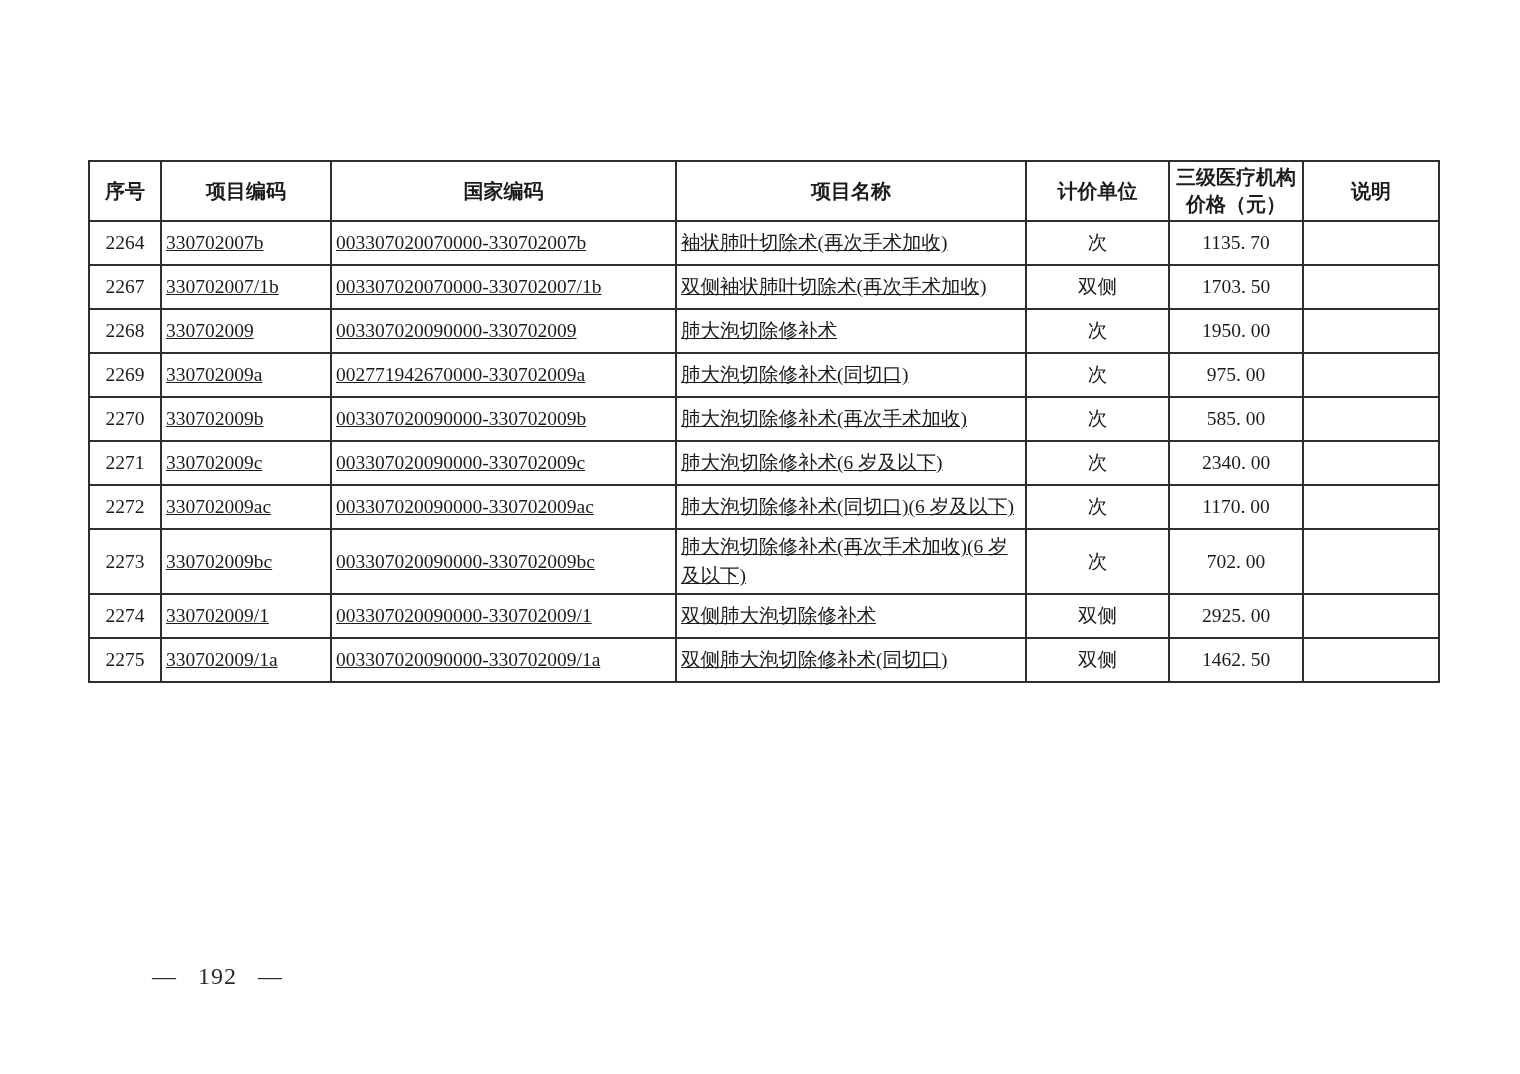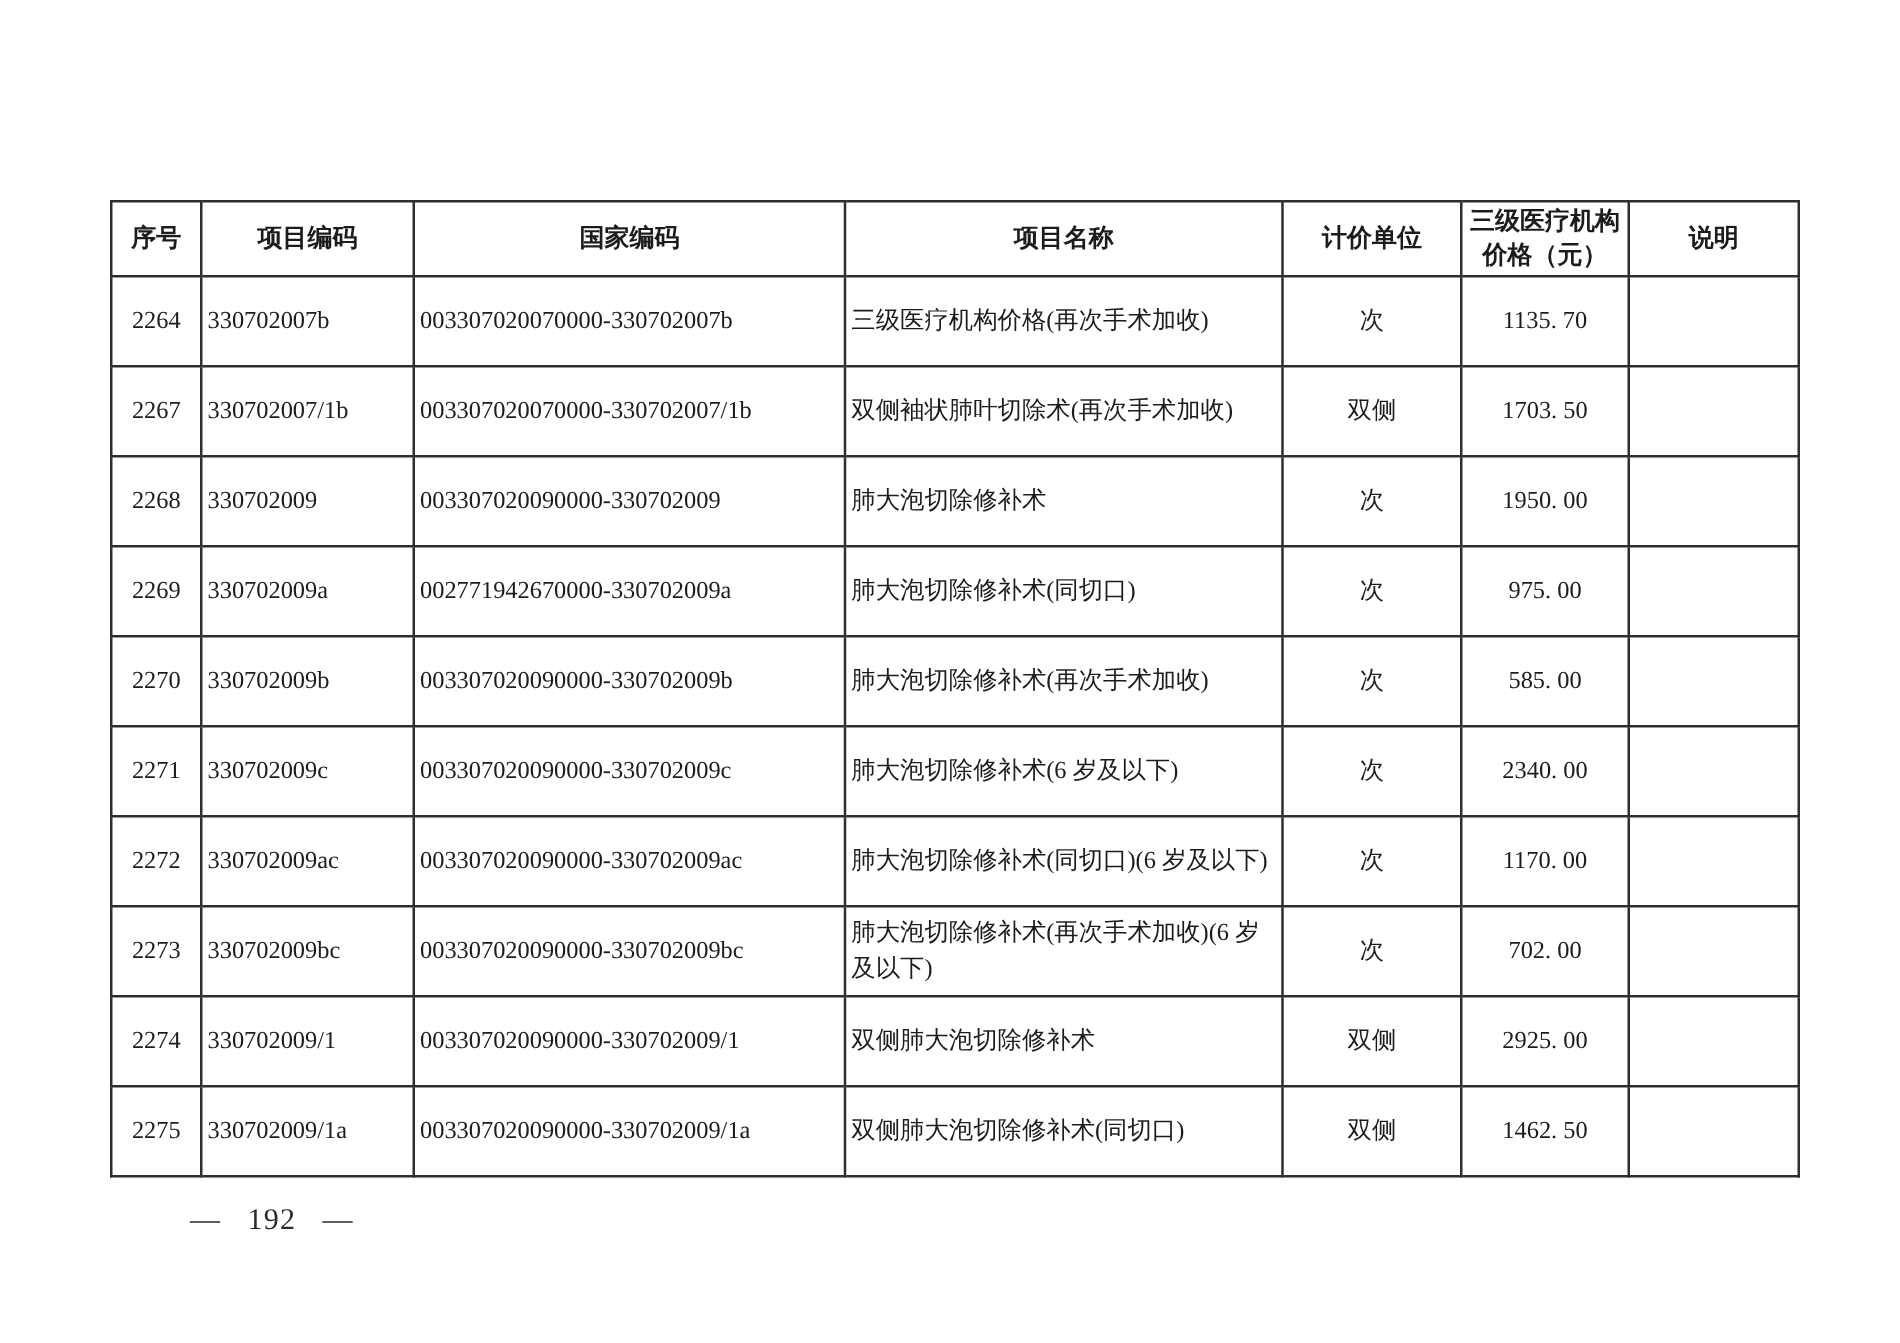--- a/index.html
+++ b/index.html
@@ -25,40 +25,41 @@
     table-layout: fixed;
     width: 1350px;
   }
   th, td {
     border: 2px solid #2e2e2e;
     overflow: hidden;
     vertical-align: middle;
     box-sizing: border-box;
   }
   thead tr { height: 57px; }
-  tbody tr { height: 72px; }
+  tbody tr { height: 44px; }
   th {
     font-family: "Liberation Sans", "DejaVu Sans", sans-serif;
     font-weight: bold;
     font-size: 20px;
     line-height: 1.35;
     padding: 2px;
     text-align: center;
   }
   td {
     font-size: 19.5px;
     line-height: 1.5;
     padding: 2px 1px 2px 4px;
   }
   td.al-center {
     text-align: center;
     padding: 2px 2px;
   }
   td.al-left {
     text-align: left;
+    text-decoration: underline;
   }
   .page-number {
     position: absolute;
     left: 152px;
     top: 963px;
     font-size: 24px;
     letter-spacing: 1px;
     word-spacing: 14px;
     color: #2a2a2a;
   }
@@ -86,21 +87,21 @@
           <th>计价单位</th>
           <th>三级医疗机构价格（元）</th>
           <th>说明</th>
         </tr>
     </thead>
     <tbody>
         <tr>
           <td class="al-center">2264</td>
           <td class="al-left">330702007b</td>
           <td class="al-left">003307020070000-330702007b</td>
-          <td class="al-left">三级医疗机构价格(再次手术加收)</td>
+          <td class="al-left">袖状肺叶切除术(再次手术加收)</td>
           <td class="al-center">次</td>
           <td class="al-center">1135. 70</td>
           <td class="al-center"></td>
         </tr>
         <tr>
           <td class="al-center">2267</td>
           <td class="al-left">330702007/1b</td>
           <td class="al-left">003307020070000-330702007/1b</td>
           <td class="al-left">双侧袖状肺叶切除术(再次手术加收)</td>
           <td class="al-center">双侧</td>

